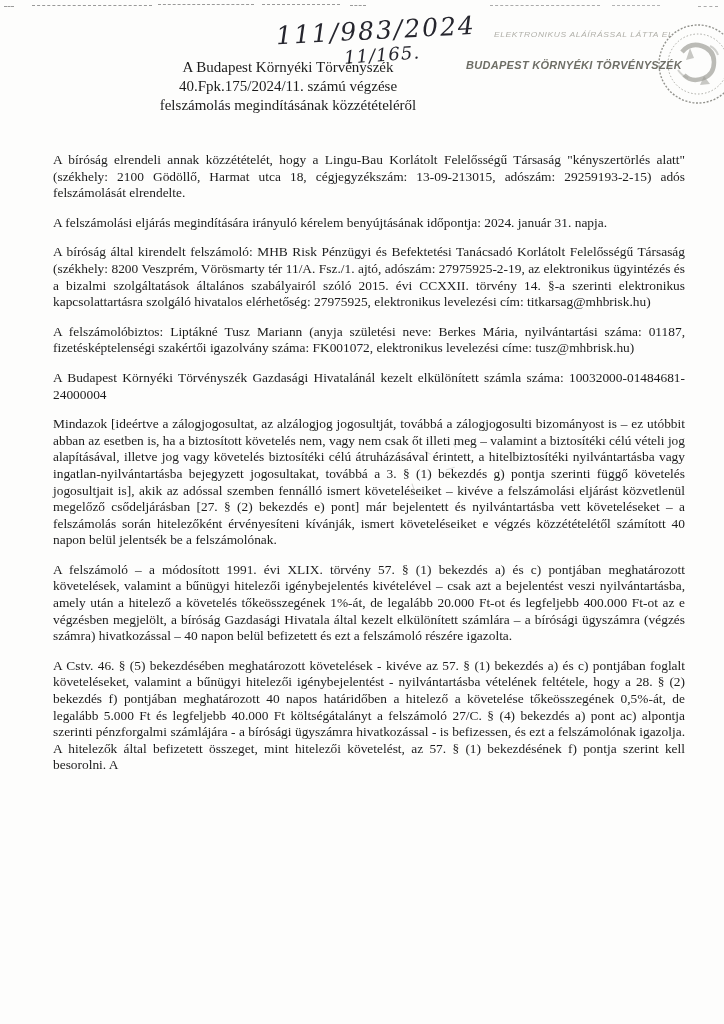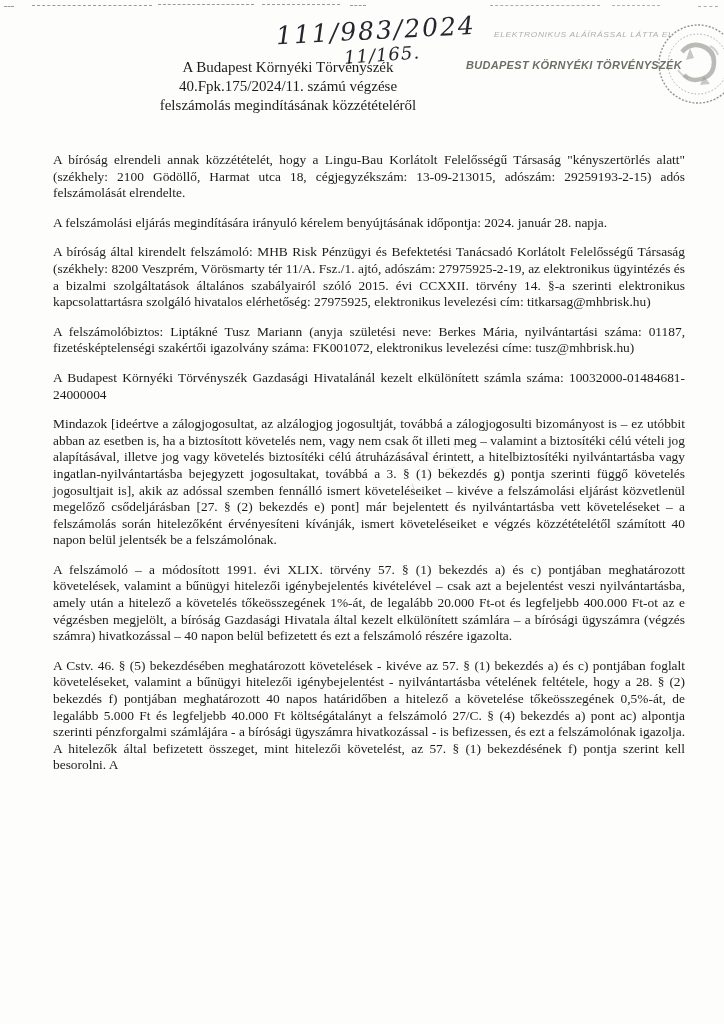--- a/index.html
+++ b/index.html
@@ -157,21 +157,21 @@
   </svg>
 
   <div class="title-block">
     <div>A Budapest Környéki Törvényszék</div>
     <div>40.Fpk.175/2024/11. számú végzése</div>
     <div>felszámolás megindításának közzétételéről</div>
   </div>
 
   <div class="body-text">
     <p>A bíróság elrendeli annak közzétételét, hogy a Lingu-Bau Korlátolt Felelősségű Társaság "kényszertörlés alatt" (székhely: 2100 Gödöllő, Harmat utca 18, cégjegyzékszám: 13-09-213015, adószám: 29259193-2-15) adós felszámolását elrendelte.</p>
-    <p>A felszámolási eljárás megindítására irányuló kérelem benyújtásának időpontja: 2024. január 28. napja.</p>
+    <p>A felszámolási eljárás megindítására irányuló kérelem benyújtásának időpontja: 2024. január 31. napja.</p>
     <p>A bíróság által kirendelt felszámoló: MHB Risk Pénzügyi és Befektetési Tanácsadó Korlátolt Felelősségű Társaság (székhely: 8200 Veszprém, Vörösmarty tér 11/A. Fsz./1. ajtó, adószám: 27975925-2-19, az elektronikus ügyintézés és a bizalmi szolgáltatások általános szabályairól szóló 2015. évi CCXXII. törvény 14. §-a szerinti elektronikus kapcsolattartásra szolgáló hivatalos elérhetőség: 27975925, elektronikus levelezési cím: titkarsag@mhbrisk.hu)</p>
     <p>A felszámolóbiztos: Liptákné Tusz Mariann (anyja születési neve: Berkes Mária, nyilvántartási száma: 01187, fizetésképtelenségi szakértői igazolvány száma: FK001072, elektronikus levelezési címe: tusz@mhbrisk.hu)</p>
     <p>A Budapest Környéki Törvényszék Gazdasági Hivatalánál kezelt elkülönített számla száma: 10032000-01484681-24000004</p>
     <p>Mindazok [ideértve a zálogjogosultat, az alzálogjog jogosultját, továbbá a zálogjogosulti bizományost is – ez utóbbit abban az esetben is, ha a biztosított követelés nem, vagy nem csak őt illeti meg – valamint a biztosítéki célú vételi jog alapításával, illetve jog vagy követelés biztosítéki célú átruházásával érintett, a hitelbiztosítéki nyilvántartásba vagy ingatlan-nyilvántartásba bejegyzett jogosultakat, továbbá a 3. § (1) bekezdés g) pontja szerinti függő követelés jogosultjait is], akik az adóssal szemben fennálló ismert követeléseiket – kivéve a felszámolási eljárást közvetlenül megelőző csődeljárásban [27. § (2) bekezdés e) pont] már bejelentett és nyilvántartásba vett követeléseket – a felszámolás során hitelezőként érvényesíteni kívánják, ismert követeléseiket e végzés közzétételétől számított 40 napon belül jelentsék be a felszámolónak.</p>
     <p>A felszámoló – a módosított 1991. évi XLIX. törvény 57. § (1) bekezdés a) és c) pontjában meghatározott követelések, valamint a bűnügyi hitelezői igénybejelentés kivételével – csak azt a bejelentést veszi nyilvántartásba, amely után a hitelező a követelés tőkeösszegének 1%-át,  de legalább 20.000 Ft-ot és legfeljebb 400.000 Ft-ot az e végzésben megjelölt, a bíróság Gazdasági Hivatala által kezelt elkülönített számlára – a bírósági ügyszámra (végzés számra) hivatkozással – 40 napon belül befizetett és ezt a felszámoló részére igazolta.</p>
     <p>A Cstv. 46. § (5) bekezdésében meghatározott követelések - kivéve az 57. § (1) bekezdés a) és c) pontjában foglalt követeléseket, valamint a bűnügyi hitelezői igénybejelentést - nyilvántartásba vételének feltétele, hogy a 28. § (2) bekezdés f) pontjában meghatározott 40 napos határidőben a hitelező a követelése tőkeösszegének 0,5%-át, de legalább 5.000 Ft és legfeljebb 40.000 Ft költségátalányt a felszámoló 27/C. § (4) bekezdés a) pont ac) alpontja szerinti pénzforgalmi számlájára - a bírósági ügyszámra hivatkozással - is befizessen, és ezt a felszámolónak igazolja. A hitelezők által befizetett összeget, mint hitelezői követelést, az 57. § (1) bekezdésének f) pontja szerint kell besorolni. A</p>
   </div>
 
   <div class="speck s1"></div>
   <div class="speck s2"></div>

